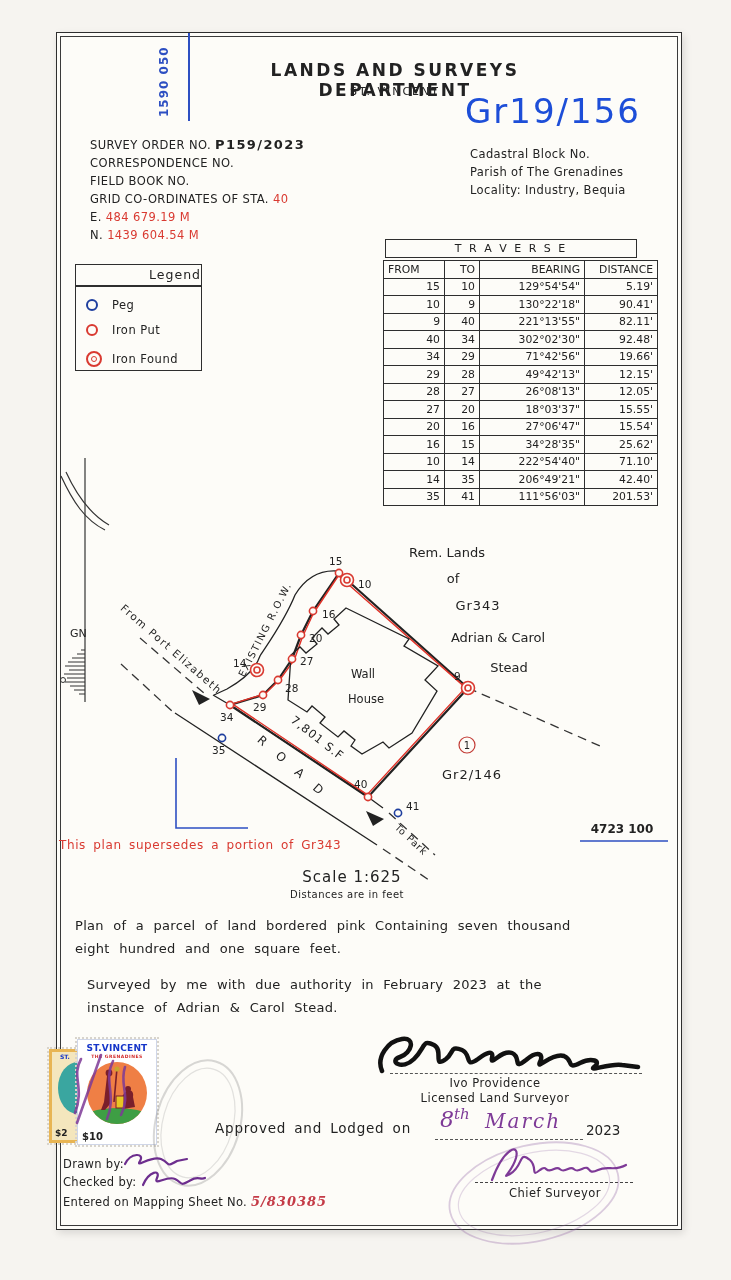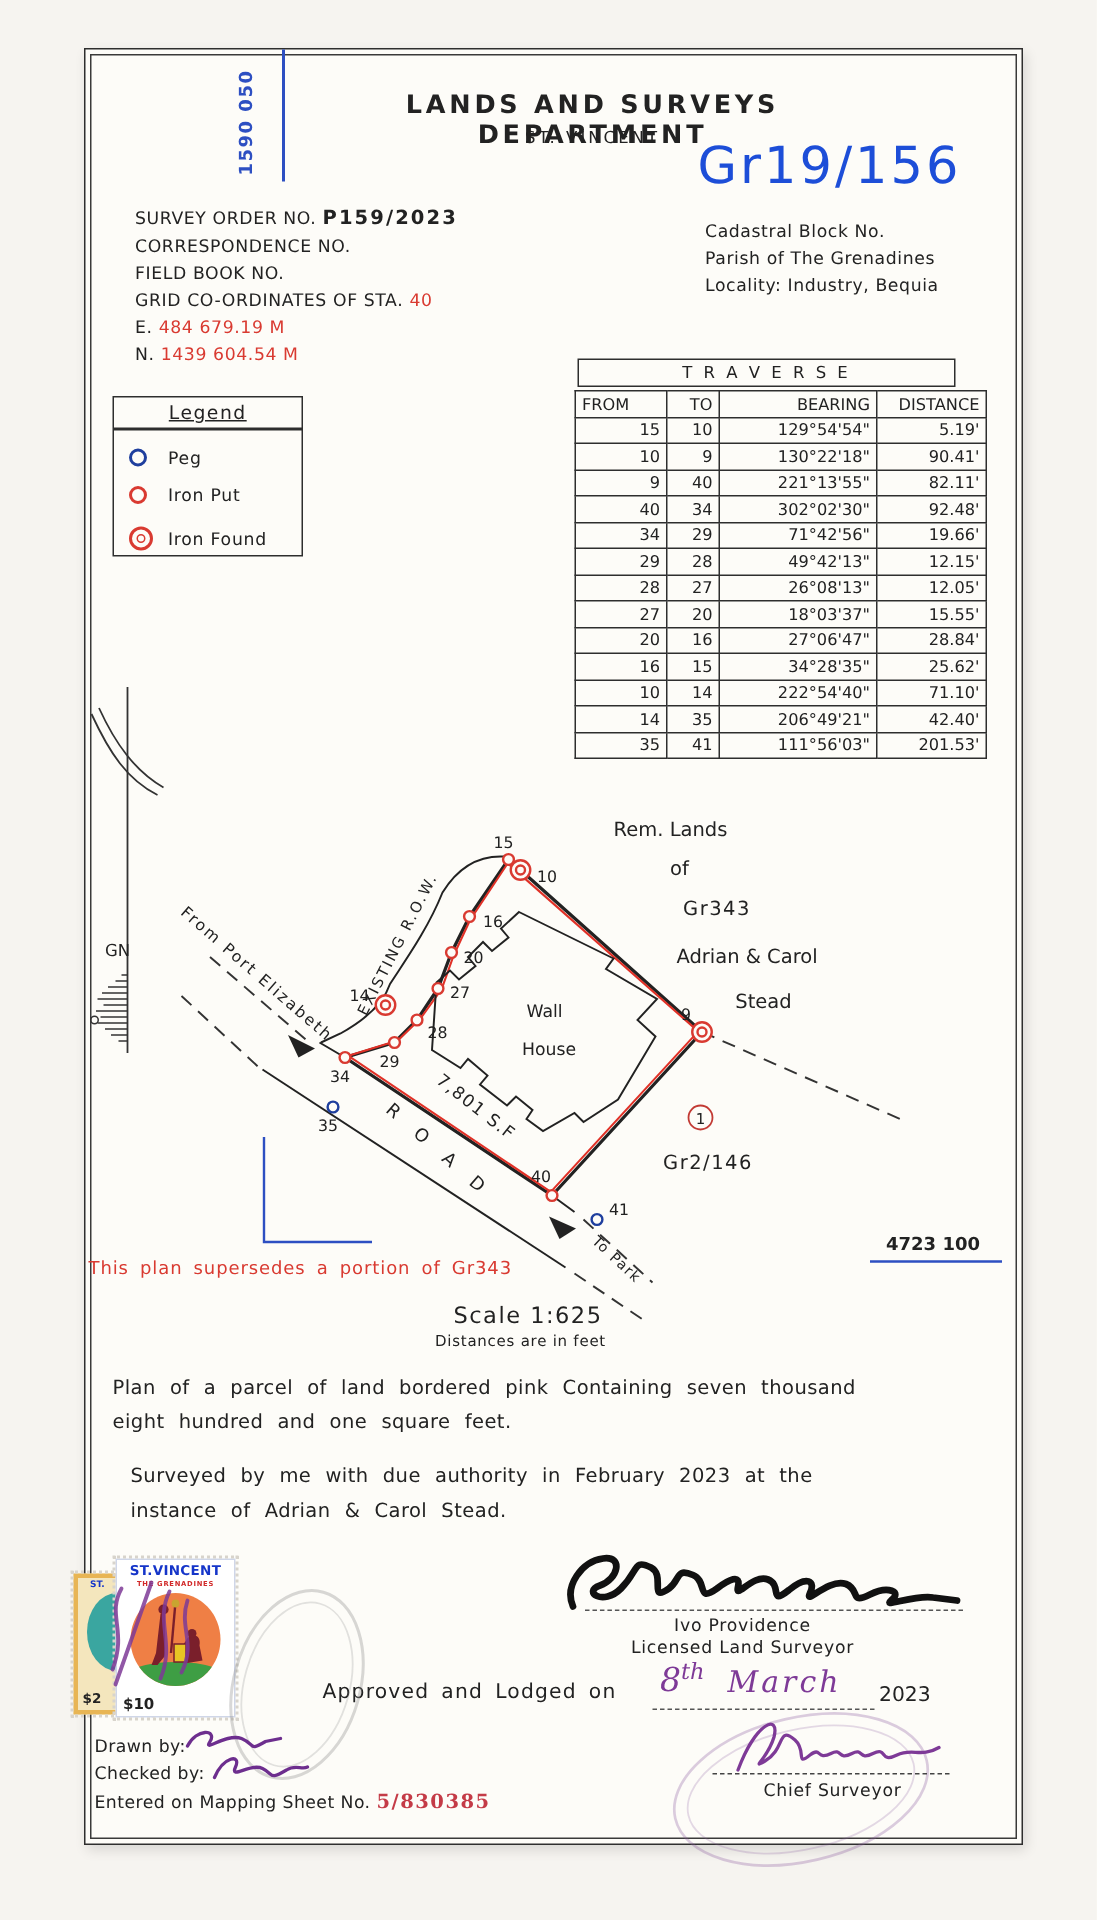--- a/index.html
+++ b/index.html
@@ -13,21 +13,21 @@
   .grid-label-top{position:absolute;left:100px;top:84px;transform:rotate(-90deg);transform-origin:top left;color:#2d4fc2;font-size:12px;font-weight:bold;letter-spacing:1px;white-space:nowrap;}
   .dept-title{position:absolute;left:157px;top:27px;width:362px;text-align:center;font-size:17px;font-weight:bold;letter-spacing:2.5px;}
   .dept-sub{position:absolute;left:157px;top:52px;width:362px;text-align:center;font-size:11px;letter-spacing:2px;}
   .plan-no{position:absolute;left:408px;top:58px;font-size:34px;color:#1d4ed8;letter-spacing:2px;}
   
   .survey-block{position:absolute;left:33px;top:103px;font-size:11.5px;letter-spacing:.4px;line-height:18px;white-space:nowrap;}
   .survey-block .val-bold{font-weight:bold;font-size:13px;letter-spacing:1.4px;}
   .red{color:#d93a31;}
   .cad-block{position:absolute;left:413px;top:112px;font-size:11.5px;letter-spacing:.4px;line-height:18px;white-space:nowrap;}
   
-  .legend-title-box{position:absolute;left:18px;top:231px;width:125px;height:20px;border:1.2px solid #2e2e2e;text-align:center;font-size:12.5px;line-height:20px;letter-spacing:1px;text-decoration:underline;}
+  .legend-title-box{position:absolute;left:18px;top:231px;width:125px;height:20px;border:1.2px solid #2e2e2e;text-align:right;font-size:12.5px;line-height:20px;letter-spacing:1px;}
   .legend-box{position:absolute;left:18px;top:253px;width:125px;height:83px;border:1.2px solid #2e2e2e;}
   .legend-row{position:absolute;left:0;width:100%;height:24px;}
   .legend-row .sym{position:absolute;left:10px;top:50%;transform:translateY(-50%);}
   .legend-row .lab{position:absolute;left:36px;top:50%;transform:translateY(-50%);font-size:11.5px;letter-spacing:.5px;}
   .sym-peg{width:8px;height:8px;border:2px solid #1f3f9e;border-radius:50%;}
   .sym-put{width:8px;height:8px;border:2px solid #d93a31;border-radius:50%;}
   .sym-found{width:12px;height:12px;border:2px solid #d93a31;border-radius:50%;display:flex;align-items:center;justify-content:center;}
   .sym-found i{display:block;width:4px;height:4px;border:1.6px solid #d93a31;border-radius:50%;}
   
   .trav-title{position:absolute;left:328px;top:206px;width:250px;height:17px;border:1.2px solid #2e2e2e;text-align:center;font-size:11px;line-height:17px;letter-spacing:2px;}
@@ -54,21 +54,21 @@
   .dashline{position:absolute;border-top:1.5px dashed #555;}
   .sig-name{position:absolute;left:358px;top:1043px;width:160px;text-align:center;font-size:11.5px;letter-spacing:.5px;}
   .sig-title{position:absolute;left:348px;top:1058px;width:180px;text-align:center;font-size:11.5px;letter-spacing:.5px;}
   .approved{position:absolute;left:158px;top:1087px;font-size:13.5px;letter-spacing:.8px;word-spacing:3px;white-space:nowrap;}
   .appr-day{position:absolute;left:383px;top:1072px;font-size:22px;color:#7e3a97;font-family:"DejaVu Serif",serif;font-style:italic;}
   .appr-day sup{font-size:15px;}
   .appr-month{position:absolute;left:428px;top:1076px;font-size:20px;color:#7e3a97;font-family:"DejaVu Serif",serif;font-style:italic;letter-spacing:2px;}
   .appr-year{position:absolute;left:529px;top:1089px;font-size:13.5px;}
   
   .admin{position:absolute;left:6px;font-size:11.5px;letter-spacing:.3px;white-space:nowrap;}
-  .map-sheet-val{font-family:"DejaVu Serif",serif;font-weight:bold;font-size:13px;color:#c43b47;letter-spacing:1px;}
+  .map-sheet-val{font-family:"DejaVu Serif",serif;font-style:italic;font-weight:bold;font-size:13px;color:#c43b47;letter-spacing:1px;}
   .chief-name{position:absolute;left:433px;top:1153px;width:130px;text-align:center;font-size:11.5px;letter-spacing:.5px;}
   
   .stamps{position:absolute;left:-8px;top:1006px;width:120px;height:112px;}
   .stamp{position:absolute;background:#fff;outline:2px dotted #d8d4cc;}
   .stamp2{left:0;top:10px;width:46px;height:88px;background:#f4e6bd;border:3px solid #e8b554;}
   .stamp2 .circ{position:absolute;left:6px;top:10px;width:40px;height:52px;border-radius:50%;background:#3aa6a0;}
   .stamp2 .v{position:absolute;left:3px;bottom:2px;font-size:9px;font-weight:bold;color:#222;}
   .stamp2 .t{position:absolute;left:8px;top:1px;font-size:6px;font-weight:bold;color:#1535c9;}
   .stamp10{left:28px;top:0;width:78px;height:104px;border:1px solid #cfd6e8;}
   .stamp10 .t1{position:absolute;left:0;top:3px;width:100%;text-align:center;font-size:9px;font-weight:bold;color:#1535c9;letter-spacing:.2px;}
@@ -181,21 +181,21 @@
           <tr>
             <td class="c0">27</td>
             <td class="c1">20</td>
             <td class="c2">18°03'37"</td>
             <td class="c3">15.55'</td>
           </tr>
           <tr>
             <td class="c0">20</td>
             <td class="c1">16</td>
             <td class="c2">27°06'47"</td>
-            <td class="c3">28.84'</td>
+            <td class="c3">15.54'</td>
           </tr>
           <tr>
             <td class="c0">16</td>
             <td class="c1">15</td>
             <td class="c2">34°28'35"</td>
             <td class="c3">25.62'</td>
           </tr>
           <tr>
             <td class="c0">10</td>
             <td class="c1">14</td>

